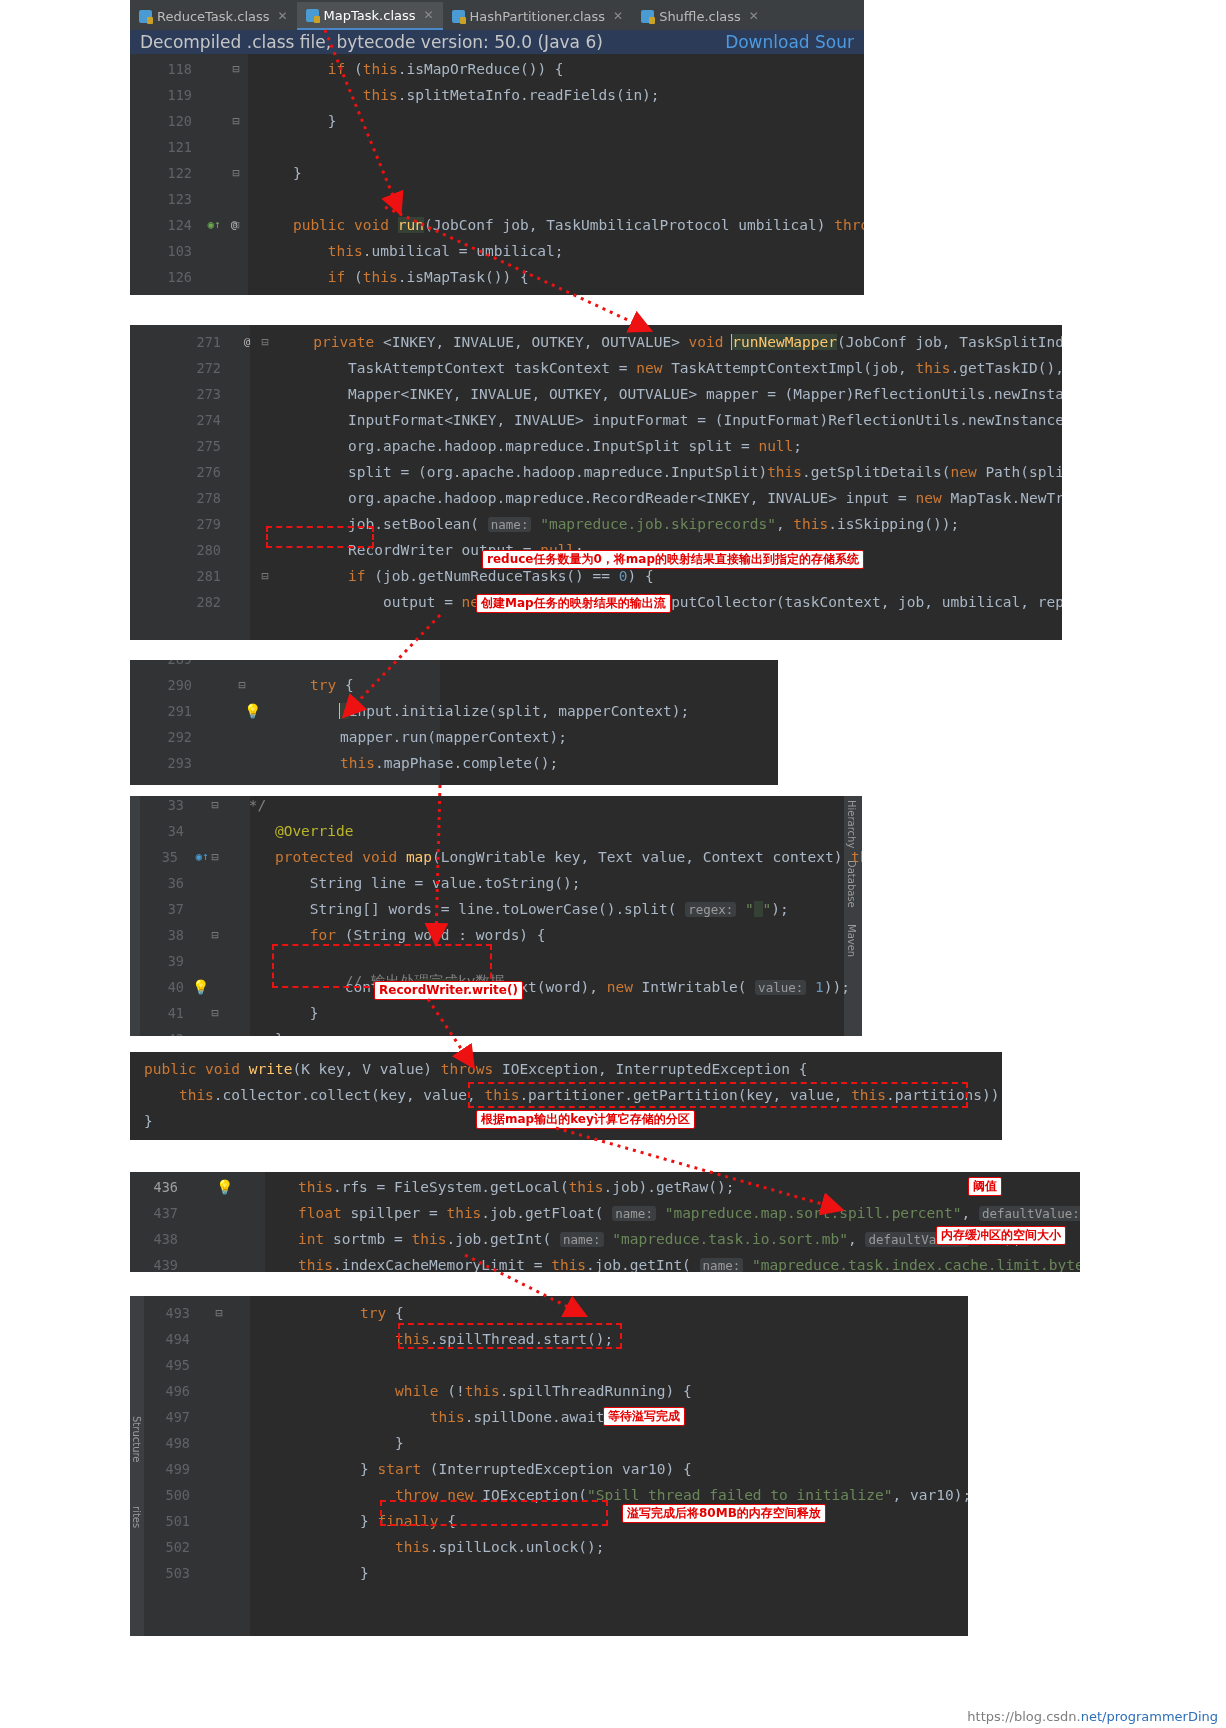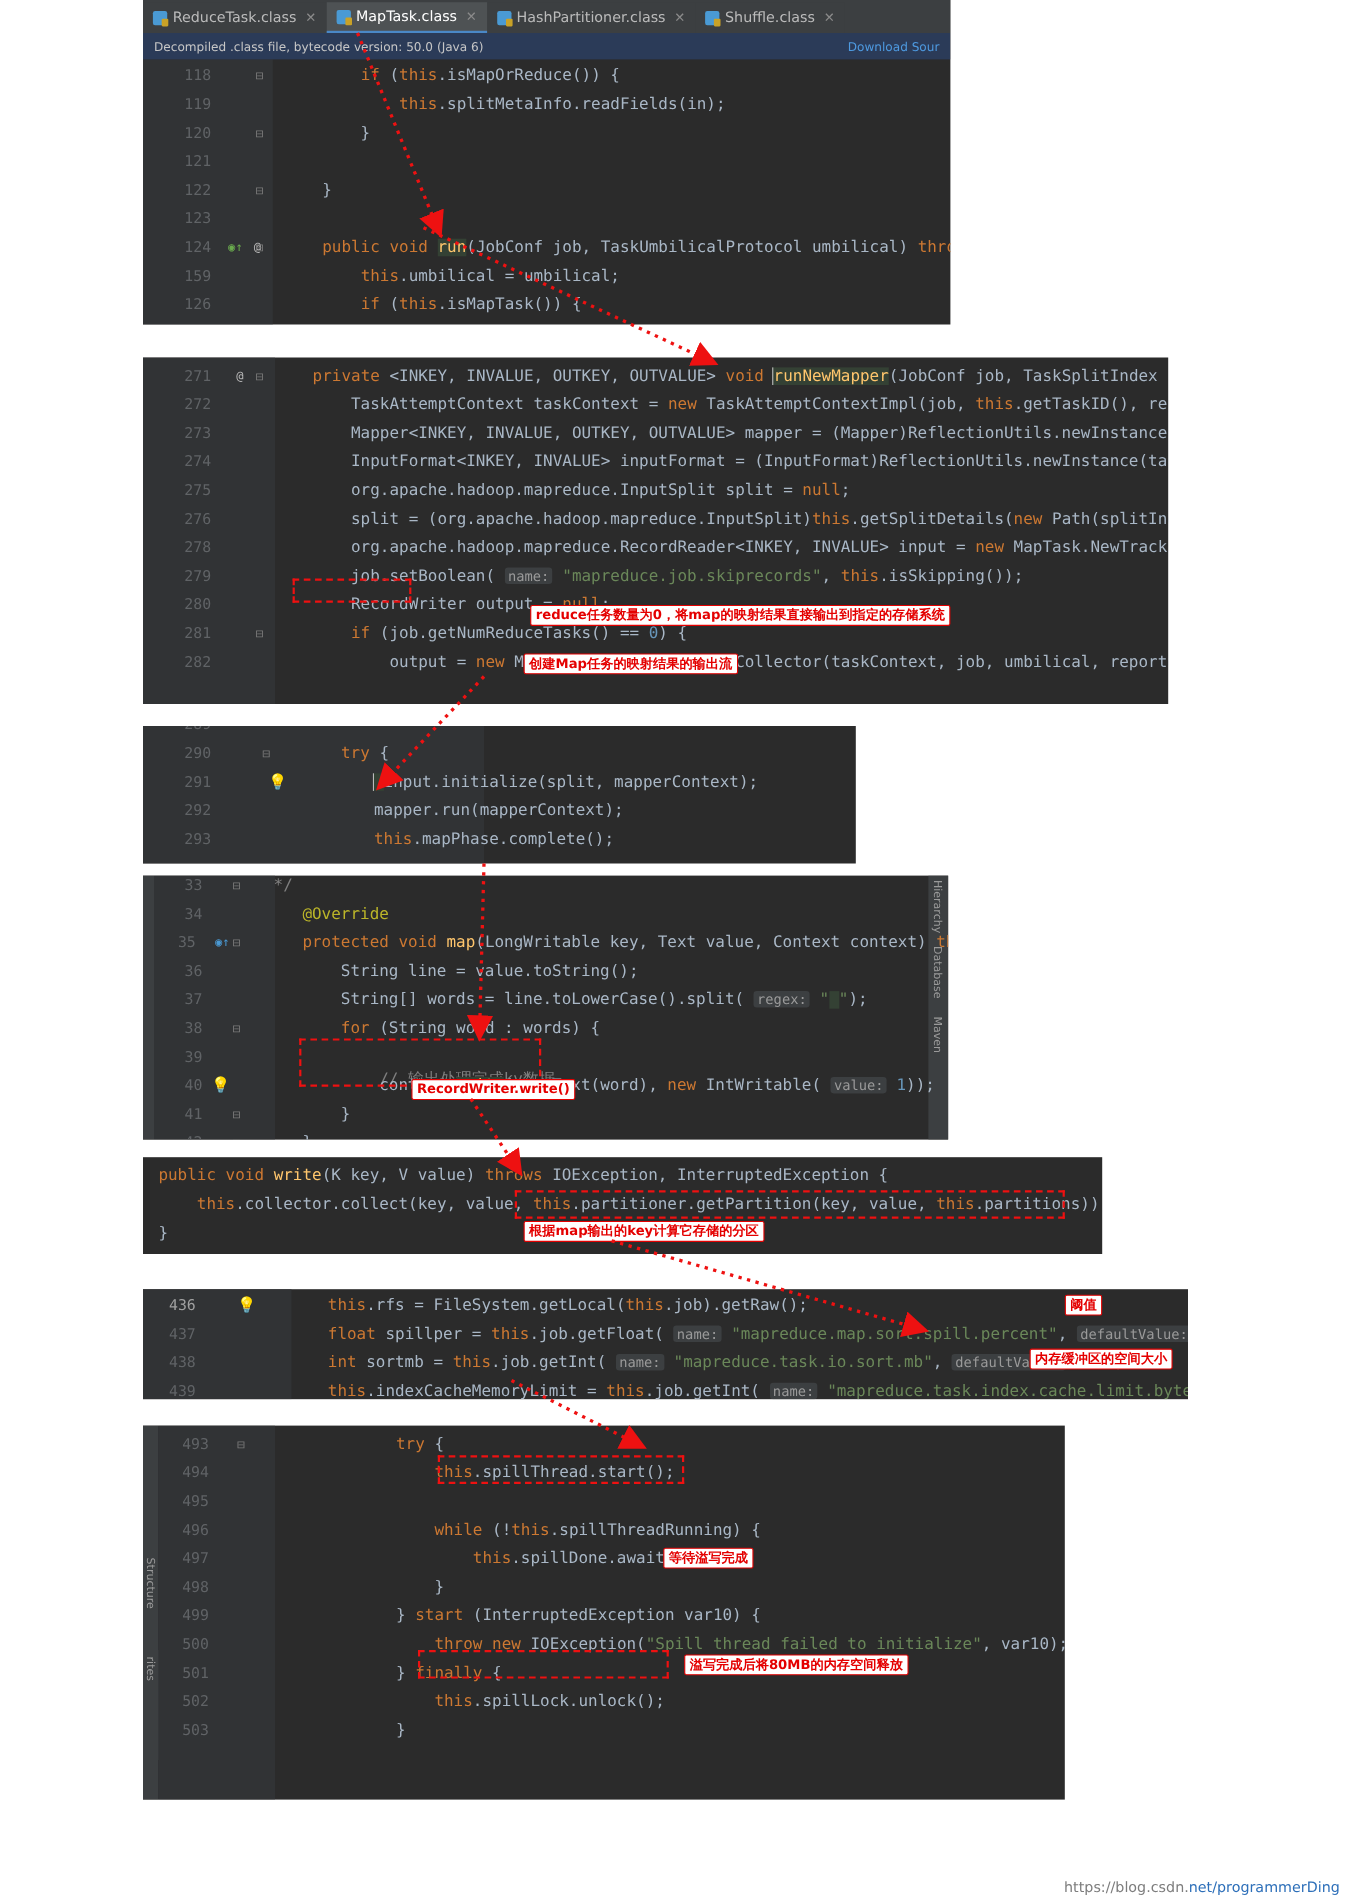--- a/index.html
+++ b/index.html
@@ -77,21 +77,21 @@
   }
   .tab .tabicon::after{
     content:""; position:absolute; right:-1px; bottom:-1px;
     width:6px;height:7px;background:#c9a227;border-radius:1px;
   }
   .tab .close { color:#8b8b8b; font-size:12px; margin-left:3px; }
 
   .notifbar {
     position:absolute; left:0; top:30px; height:24px; width:100%;
     background:#2b3b58; color:#c6c6c6; font-family:"DejaVu Sans", sans-serif;
-    font-size:11px; display:flex; align-items:center; padding:0 10px;
+    font-size:17px; display:flex; align-items:center; padding:0 10px;
     justify-content:space-between;
   }
   .notifbar .link { color:#4e9ae0; }
 
   
   .vstrip {
     position:absolute; right:0; top:0; bottom:0; width:16px;
     background:#3c3f41; color:#9a9a9a; font-size:10px;
   }
   .vlabel {
@@ -188,33 +188,33 @@
         <span class="ln">123</span>
       </div>
       <div class="code-line">
         <span class="ln">124</span>
         <span class="gmark greenarrow" style="left:64px;">◉↑</span>
         <span class="gmark" style="left:84px;color:#bbb;">@</span>
         <span class="fold">⊟</span>
         <span class="ctext"><span class="pln">    </span><span class="kw">public void </span><span class="fn sel">run</span><span class="pln">(</span><span class="ident">JobConf</span><span class="pln"> job, </span><span class="ident">TaskUmbilicalProtocol</span><span class="pln"> umbilical) </span><span class="kw">thro</span></span>
       </div>
       <div class="code-line">
-        <span class="ln">159</span>
+        <span class="ln">103</span>
         <span class="ctext"><span class="pln">        </span><span class="kw">this</span><span class="pln">.umbilical = umbilical;</span></span>
       </div>
       <div class="code-line">
         <span class="ln">126</span>
         <span class="ctext"><span class="pln">        </span><span class="kw">if</span><span class="pln"> (</span><span class="kw">this</span><span class="pln">.</span><span class="ident">isMapTask</span><span class="pln">()) {</span></span>
       </div>
     </div>
   </div>
 
   <div class="panel" style="left:130px; top:325px; width:932px; height:315px;">
     <div class="gutter-bg" style="width:120px;"></div>
-    <div style="position:absolute;left:0;top:4px;right:16px;">
+    <div style="position:absolute;left:0;top:4px;right:16px;padding-left:29px;">
       <div class="code-line">
         <span class="ln">271</span>
         <span class="gmark" style="left:68px;color:#bbb;">@</span>
         <span class="fold">⊟</span>
         <span class="ctext"><span class="pln">   </span><span class="kw">private </span><span class="pln">&lt;INKEY, INVALUE, OUTKEY, OUTVALUE&gt; </span><span class="kw">void </span><span class="fn sel caret">runNewMapper</span><span class="pln">(JobConf job, TaskSplitIndex splitIndex, TaskUmb</span></span>
       </div>
       <div class="code-line">
         <span class="ln">272</span>
         <span class="ctext"><span class="pln">       TaskAttemptContext taskContext = </span><span class="kw">new </span><span class="pln">TaskAttemptContextImpl(job, </span><span class="kw">this</span><span class="pln">.getTaskID(), reporter);</span></span>
       </div>

